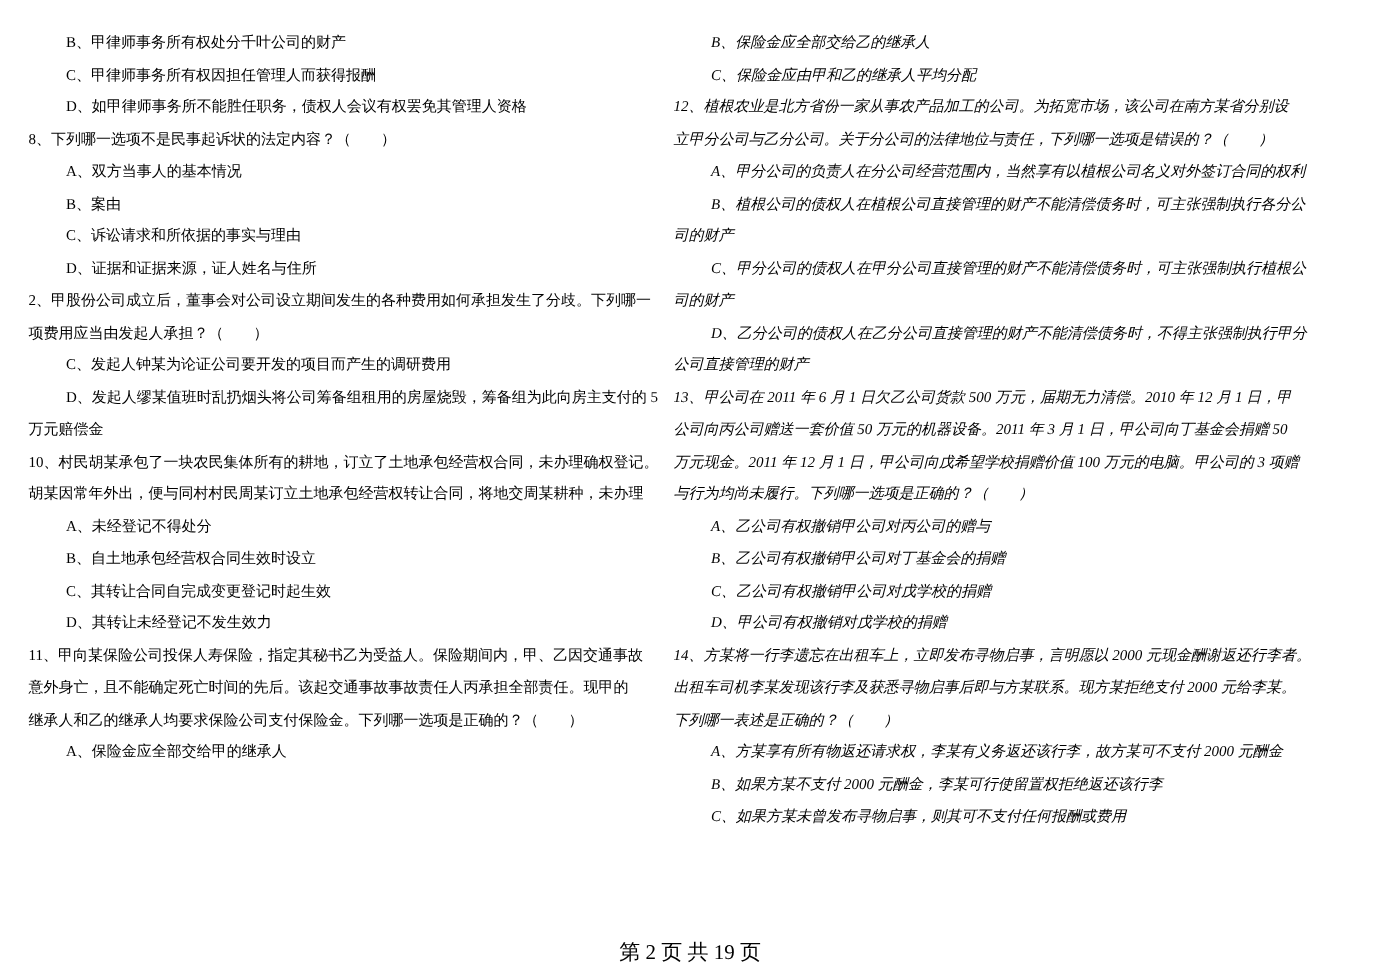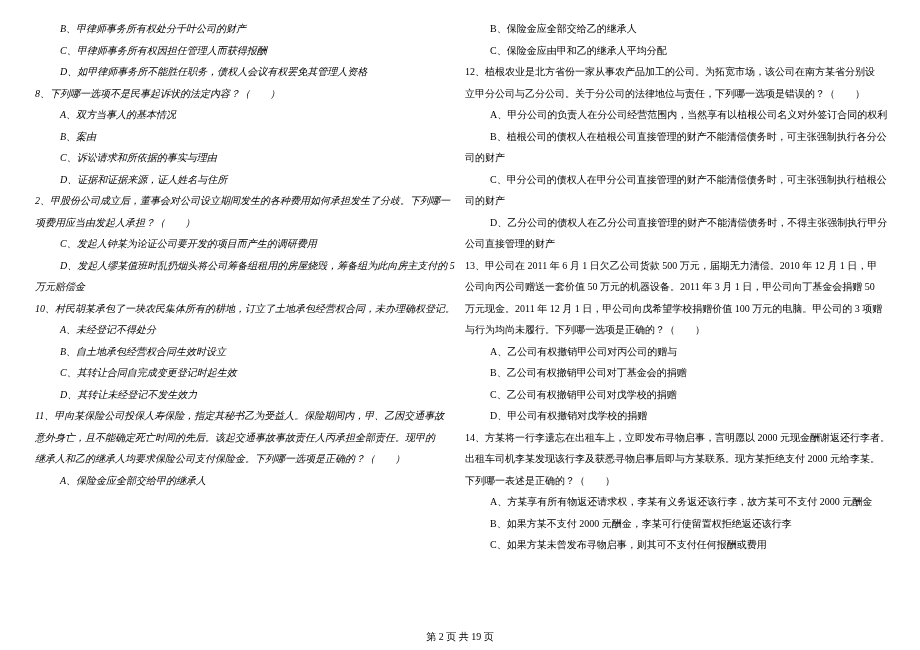--- a/index.html
+++ b/index.html
@@ -13,31 +13,31 @@
       overflow:hidden;
     }
     .page {
       display:flex;
       padding:18px 0 0 0;
     }
     .col {
       width:420px;
       padding:0 18px 0 0;
     }
-    .col-left { margin-left:30px;font-style:italic; }
-    .col-right{ margin-left:10px; }
+    .col-left { margin-left:14px; }
+    .col-right{ margin-left:10px;font-style:italic; }
     .ln { line-height:2.15; white-space:nowrap; overflow:visible; }
     .q  { margin-left:0.5em; }
     .opt{ margin-left:3em; }
     .par2{ margin-left:0.5em; }
     .footer{
       position:absolute;
       bottom:6px; left:0; width:100%;
       text-align:center;
-      font-size:10px;
+      font-size:14px;
     }
   </style>
 </head>
 <body>
 
 <div class="page">
   <div class="col col-left" id="col-left">
       <div class="ln opt">B、甲律师事务所有权处分千叶公司的财产</div>
       <div class="ln opt">C、甲律师事务所有权因担任管理人而获得报酬</div>
       <div class="ln opt">D、如甲律师事务所不能胜任职务，债权人会议有权罢免其管理人资格</div>
@@ -45,20 +45,21 @@
       <div class="ln opt">A、双方当事人的基本情况</div>
       <div class="ln opt">B、案由</div>
       <div class="ln opt">C、诉讼请求和所依据的事实与理由</div>
       <div class="ln opt">D、证据和证据来源，证人姓名与住所</div>
       <div class="ln q">2、甲股份公司成立后，董事会对公司设立期间发生的各种费用如何承担发生了分歧。下列哪一</div>
       <div class="ln par2">项费用应当由发起人承担？（　　）</div>
       <div class="ln opt">C、发起人钟某为论证公司要开发的项目而产生的调研费用</div>
       <div class="ln opt">D、发起人缪某值班时乱扔烟头将公司筹备组租用的房屋烧毁，筹备组为此向房主支付的 5</div>
       <div class="ln q">万元赔偿金</div>
       <div class="ln q">10、村民胡某承包了一块农民集体所有的耕地，订立了土地承包经营权合同，未办理确权登记。</div>
+      <div class="ln par2">胡某因常年外出，便与同村村民周某订立土地承包经营权转让合同，将地交周某耕种，未办理</div>
       <div class="ln opt">A、未经登记不得处分</div>
       <div class="ln opt">B、自土地承包经营权合同生效时设立</div>
       <div class="ln opt">C、其转让合同自完成变更登记时起生效</div>
       <div class="ln opt">D、其转让未经登记不发生效力</div>
       <div class="ln q">11、甲向某保险公司投保人寿保险，指定其秘书乙为受益人。保险期间内，甲、乙因交通事故</div>
       <div class="ln par2">意外身亡，且不能确定死亡时间的先后。该起交通事故事故责任人丙承担全部责任。现甲的</div>
       <div class="ln par2">继承人和乙的继承人均要求保险公司支付保险金。下列哪一选项是正确的？（　　）</div>
       <div class="ln opt">A、保险金应全部交给甲的继承人</div>
     </div>
   <div class="col col-right" id="col-right">

